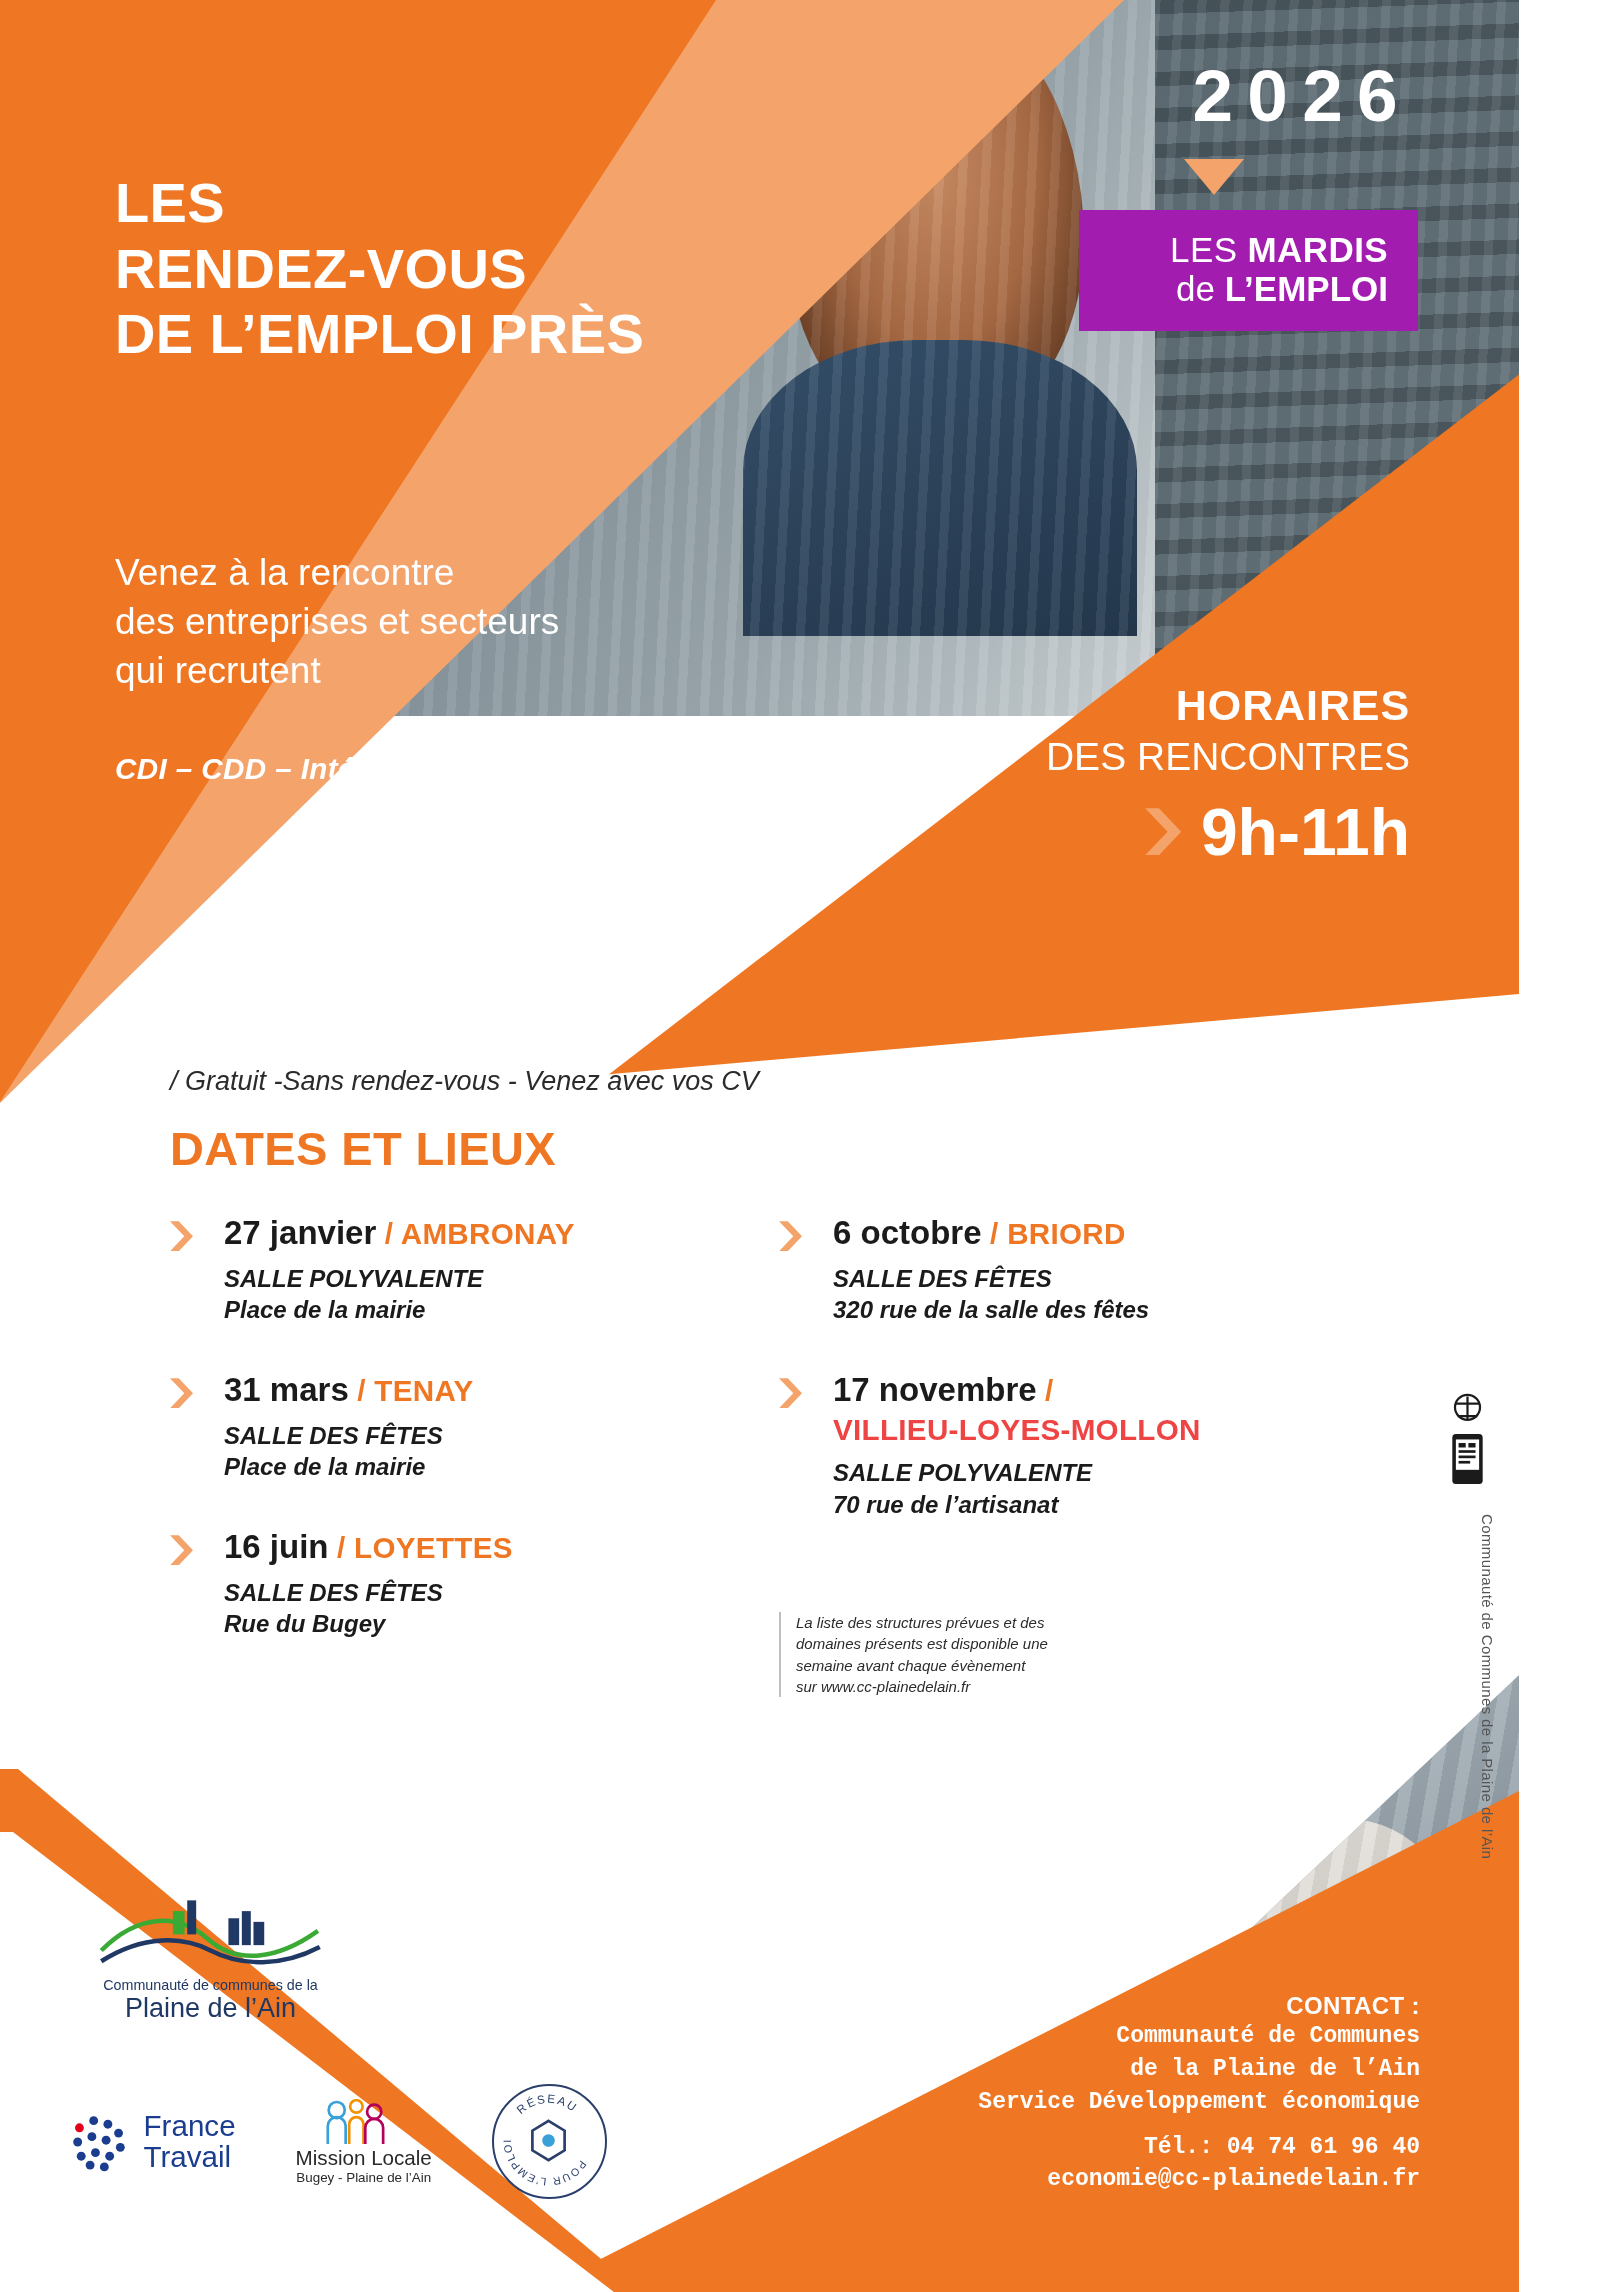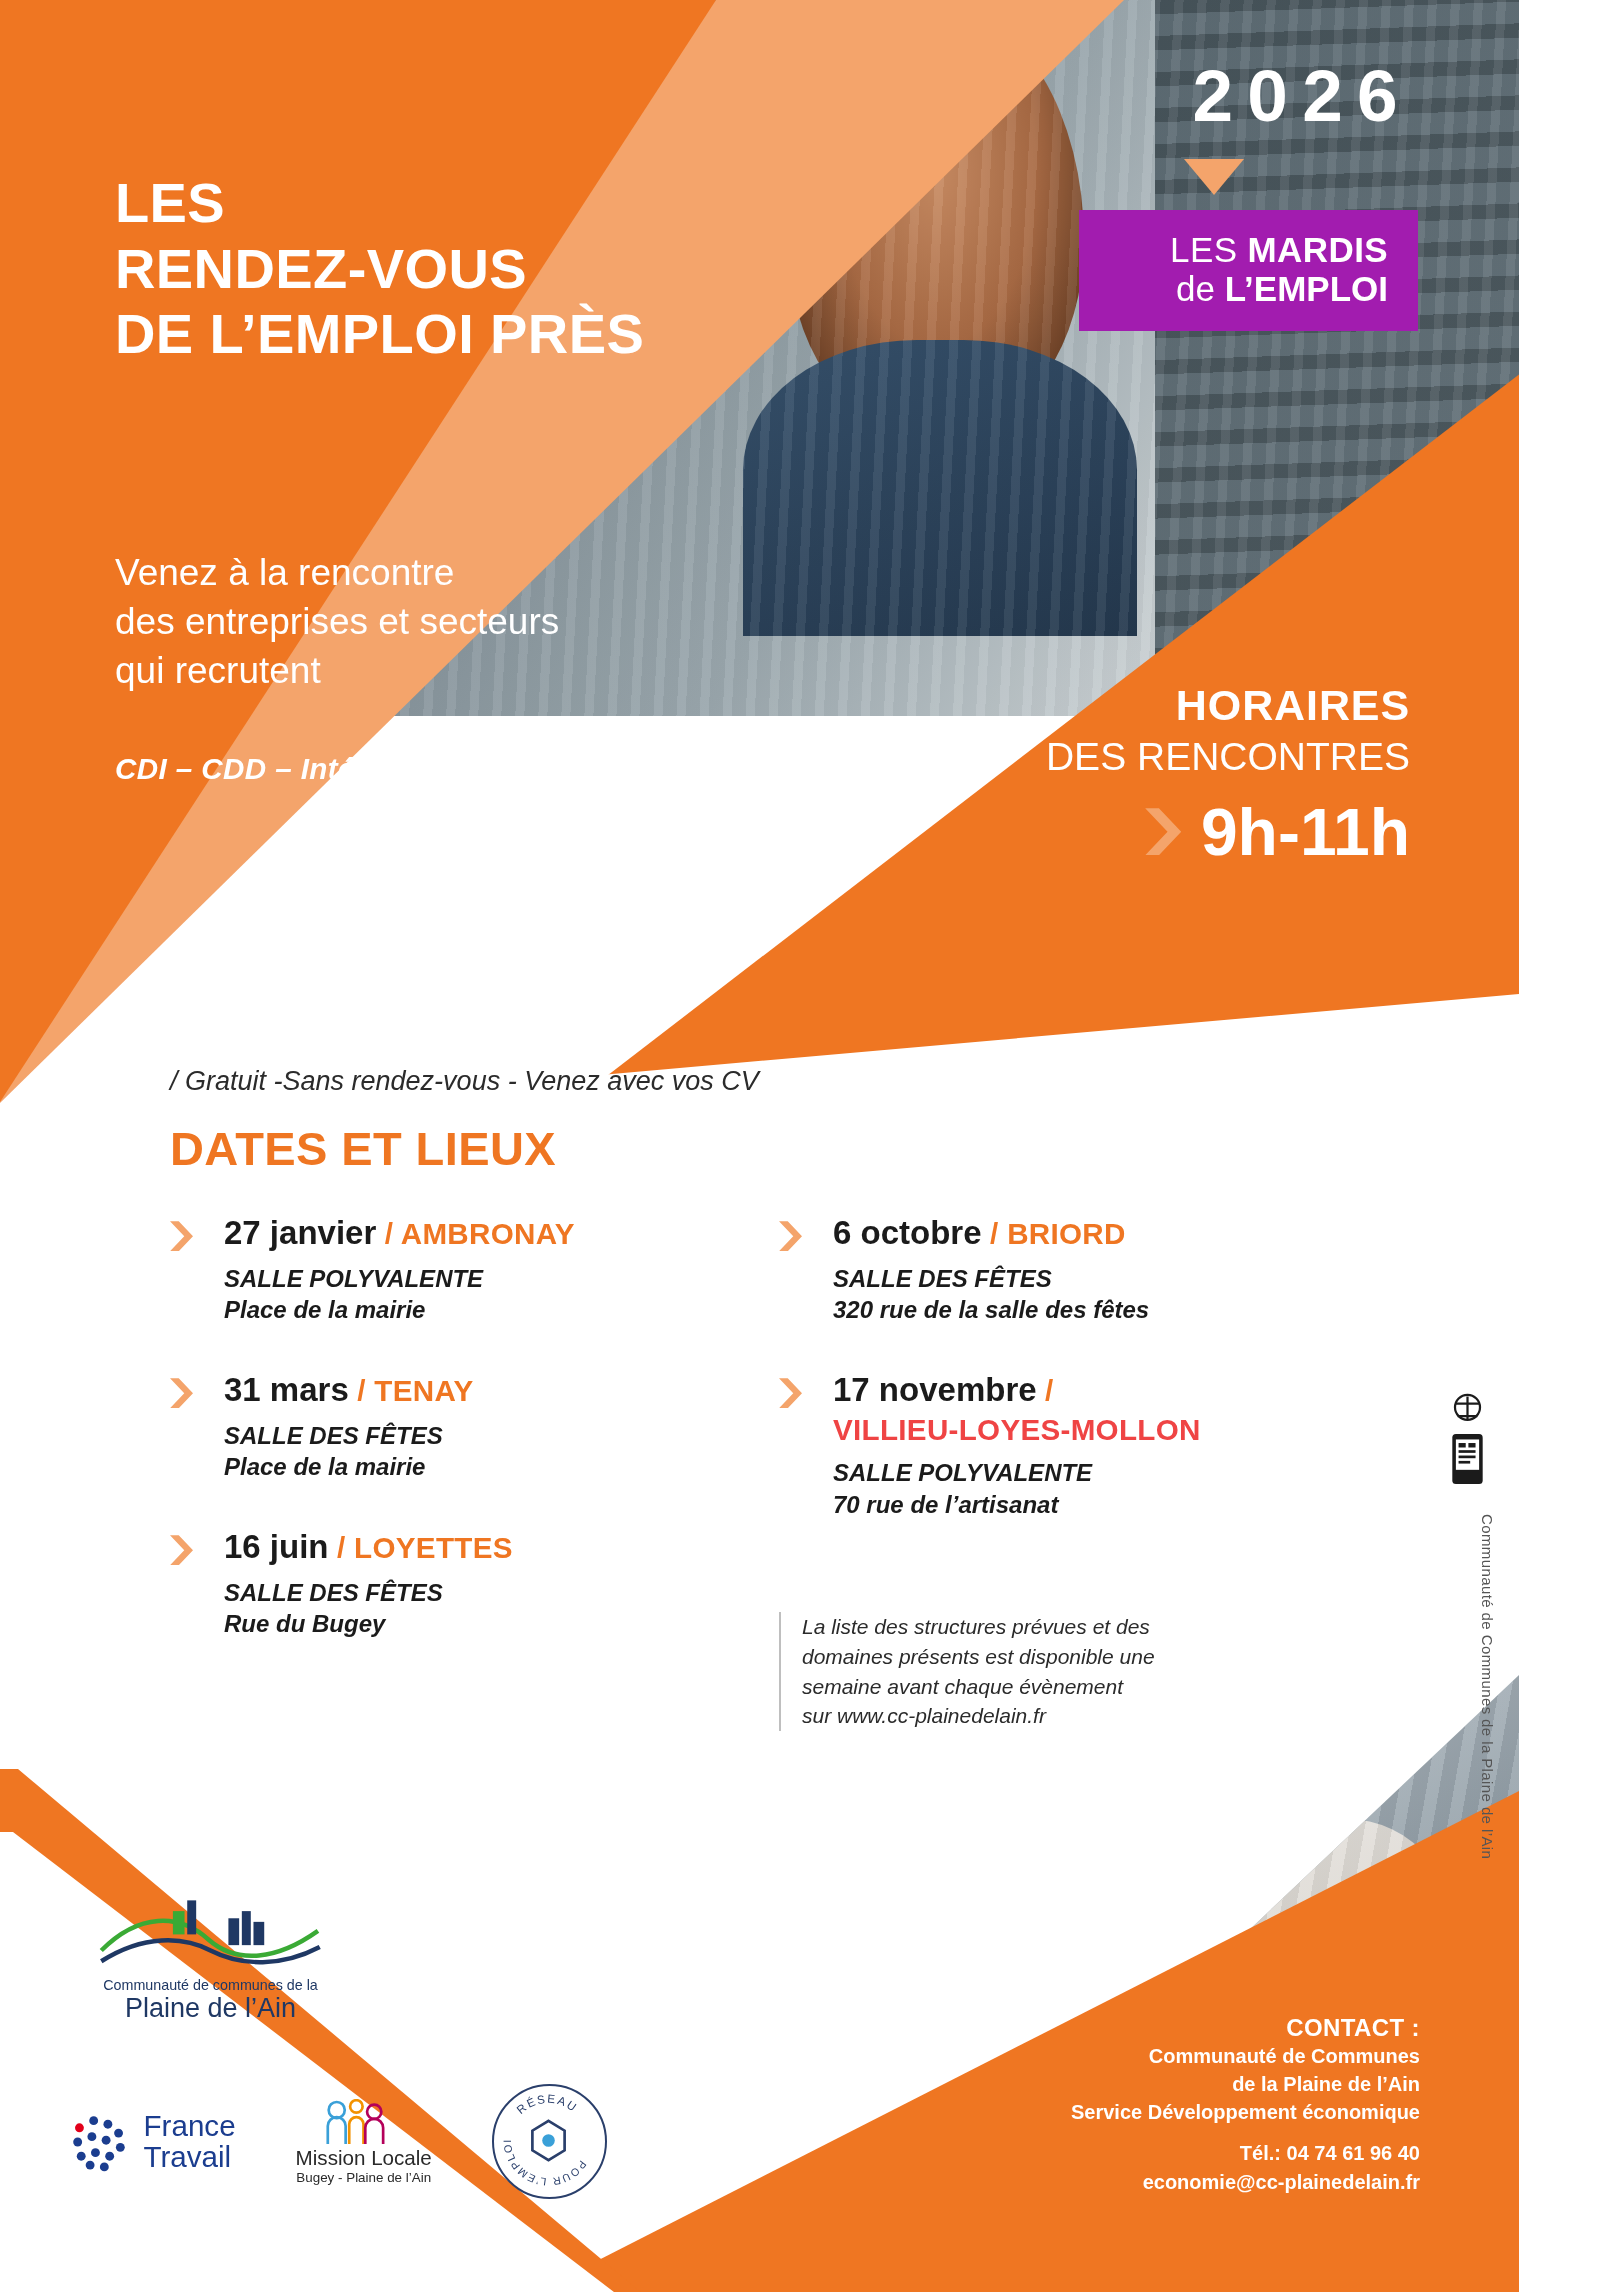--- a/index.html
+++ b/index.html
@@ -214,41 +214,41 @@
   }
   .entry .line1 .city { color: #ef7622; font-size: 29.6px; letter-spacing: 0.3px; }
   .entry .city-line { color:#ef4444; font-size: 29.6px; font-weight: 800; letter-spacing:0.3px; margin-top: 3.6px;}
   .entry .venue {
     margin-top: 10.7px; font-size: 24px; font-weight: 700; font-style: italic; color:#1b1b1b;
     line-height: 1.32;
   }
 
   .note {
     position: absolute; left: 779px; top: 1612px; width: 502px;
-    padding-left: 21px; border-left: 2.7px solid #bfbfbf;
-    font-size: 21px; font-style: italic; color:#2b2b2b; line-height: 1.42;
+    padding-left: 15px; border-left: 2.7px solid #bfbfbf;
+    font-size: 15px; font-style: italic; color:#2b2b2b; line-height: 1.42;
   }
 
   
   .side-vert {
     position:absolute; right: 23px; top: 1514px;
     writing-mode: vertical-rl;
     font-size: 15px; color:#555; letter-spacing: 0.4px;
   }
   .side-icons {
     position:absolute; right: 19.7px; top: 1393px; width: 63px;
   }
 
   
   .contact {
     position: absolute; right: 99px; bottom: 97px;
     text-align: right; color: #ffffff;
   }
   .contact .c-title { font-size: 24px; font-weight: 800; letter-spacing: 0.4px; }
-  .contact .c-line { font-size: 20px; font-weight: 700; line-height: 1.42; }
+  .contact .c-line { font-size: 23px; font-weight: 700; line-height: 1.42; font-family: Liberation Mono, monospace; }
   .contact .c-gap { height: 12.5px; }
 
   
   .logo-ccpa { position:absolute; left: 76px; bottom: 269px; width: 269px; text-align:center;}
   .logo-ccpa .hills { width: 233px; height: 77px; margin: 0 auto; position: relative; }
   .logo-ccpa .t1 { font-size: 14.3px; color:#1f3864; margin-top:5.4px; }
   .logo-ccpa .t2 { font-size: 27px; color:#1f3864; font-weight:400; }
 
   .logos-row { position:absolute; left: 67px; bottom: 94px; display:flex; align-items:center; gap: 60px; }
   .ft { display:flex; align-items:center; gap: 12.5px; }

